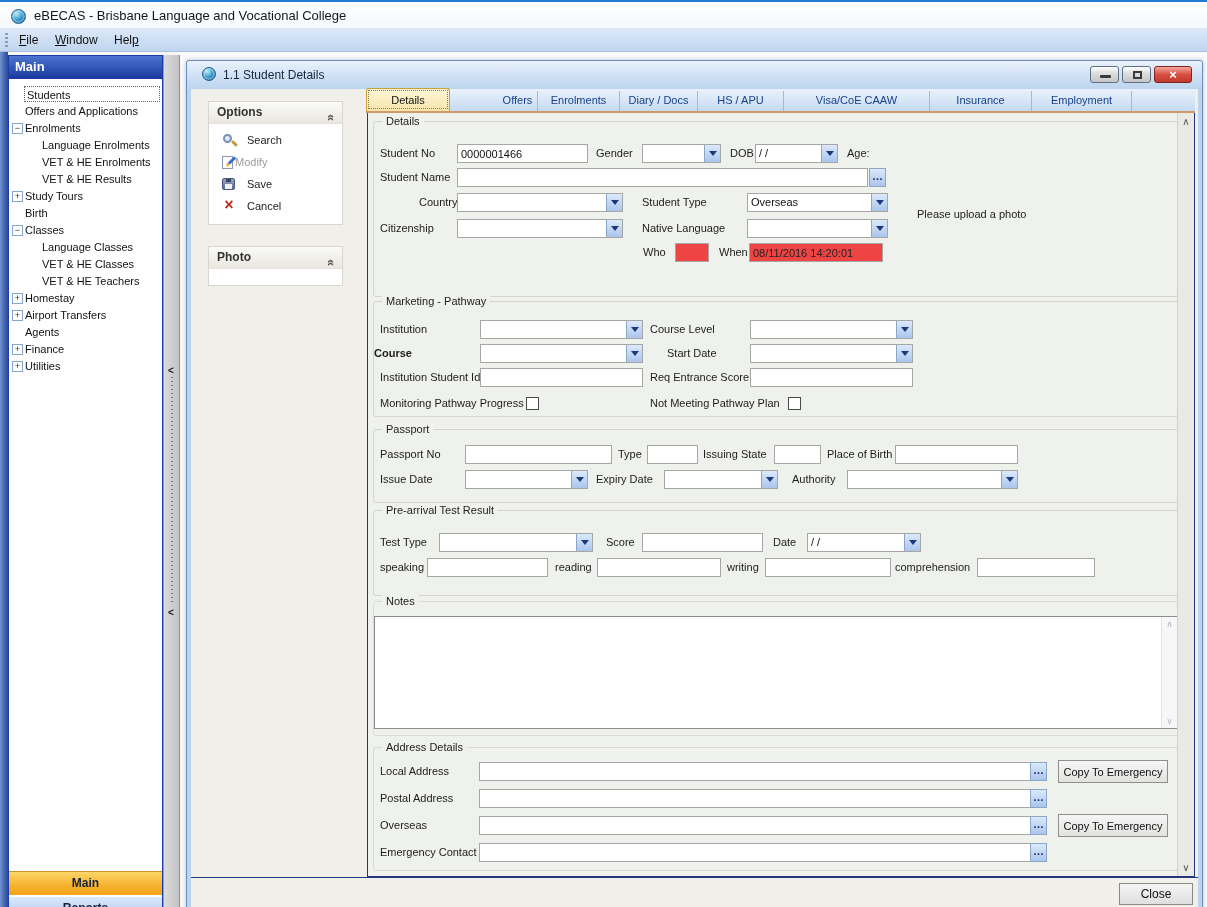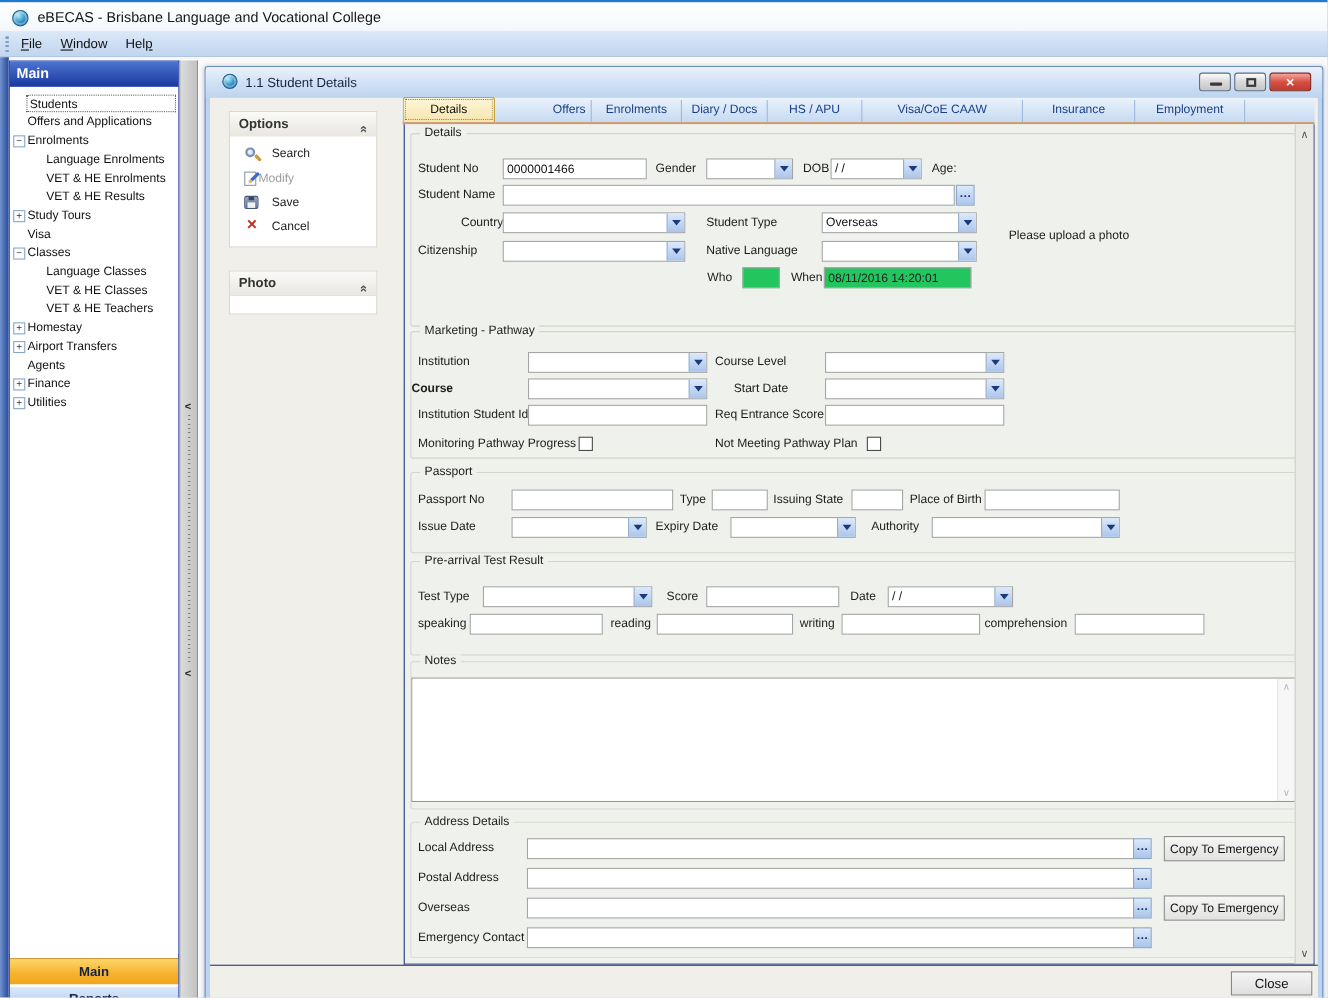--- a/index.html
+++ b/index.html
@@ -117,21 +117,21 @@
   .form-scroll { position:absolute; right:0; top:0; bottom:0; width:17px; background:#e9e9e5;
      border-left:1px solid #d2d2cc; }
   .fs-up, .fs-dn { position:absolute; left:0; width:100%; text-align:center; font-size:10px; color:#555; cursor:pointer; }
   .fs-up { top:3px; } .fs-dn { bottom:3px; }
 
   .grp { position:absolute; left:5px; width:806px; border:1px solid #d6d4cb; border-radius:3px; }
   .grp-title { position:absolute; top:-7px; left:8px; background:#eff1ed; padding:0 4px; font-size:11px; color:#222; }
   .lbl { position:absolute; height:19px; line-height:19px; font-size:11px; color:#1c1c1c; white-space:nowrap; }
   .txt { position:absolute; height:19px; border:1px solid #a6a6a6; background:#fff; font-family:"Liberation Sans",sans-serif;
      font-size:11px; padding:0 3px; color:#111; }
-  .txt.dis { background:#22c55e; color:#222; }
+  .txt.dis { background:#ef4444; color:#222; }
   .combo { position:absolute; height:19px; border:1px solid #a6a6a6; background:#fff; display:flex; }
   .cval { flex:1; padding:2px 3px 0 3px; font-size:11px; color:#111; overflow:hidden; white-space:nowrap; }
   .cbtn { width:16px; background:linear-gradient(#dce9fa,#aac5ec); border-left:1px solid #8aa6c8;
      display:flex; align-items:center; justify-content:center; cursor:pointer; }
   .tri { width:0; height:0; border-left:4px solid transparent; border-right:4px solid transparent; border-top:5px solid #1c3a7a; }
   .ell { position:absolute; width:17px; height:19px; background:linear-gradient(#dce9fa,#aac5ec);
      border:1px solid #8aa6c8; font-weight:bold; color:#16306e; font-size:11px; line-height:15px; text-align:center; cursor:pointer; }
   .chk { position:absolute; width:13px; height:13px; border:1px solid #4a4a4a; background:#fff; cursor:pointer; }
   .hint { position:absolute; font-size:11px; color:#1c1c1c;margin-top:12px; }
 
@@ -191,21 +191,21 @@
             <span class="tlabel">VET &amp; HE Enrolments</span>
           </div>
         <div class="trow lvl1">
             <span class="tlabel">VET &amp; HE Results</span>
           </div>
         <div class="trow">
             <span class="texp">+</span>
             <span class="tlabel">Study Tours</span>
           </div>
         <div class="trow">
-            <span class="tlabel">Visa</span>
+            <span class="tlabel">Birth</span>
           </div>
         <div class="trow">
             <span class="texp">−</span>
             <span class="tlabel">Classes</span>
           </div>
         <div class="trow lvl1">
             <span class="tlabel">Language Classes</span>
           </div>
         <div class="trow lvl1">
             <span class="tlabel">VET &amp; HE Classes</span>

